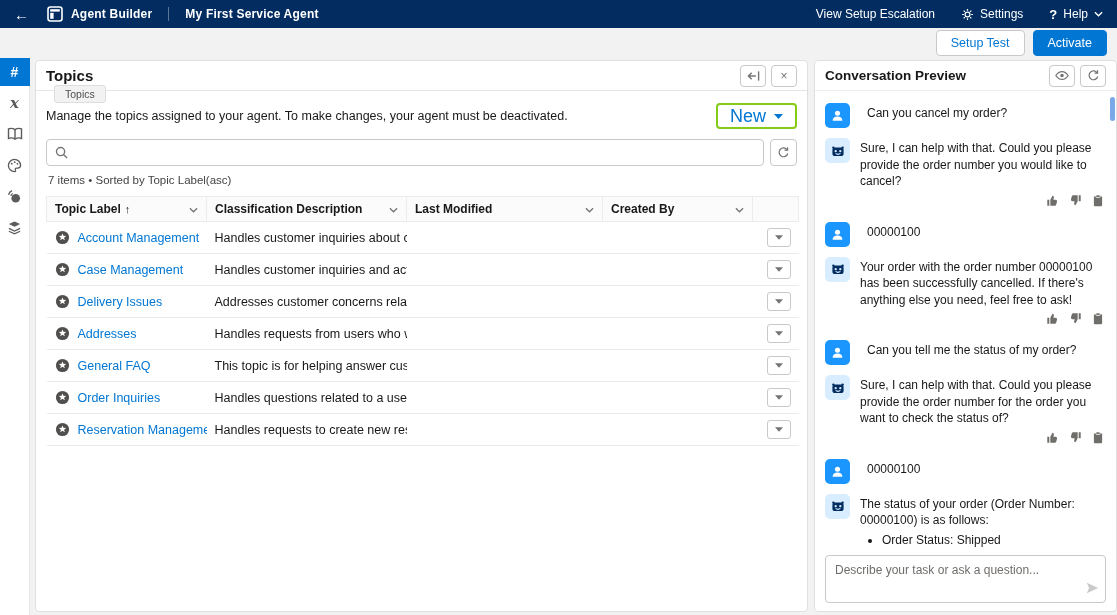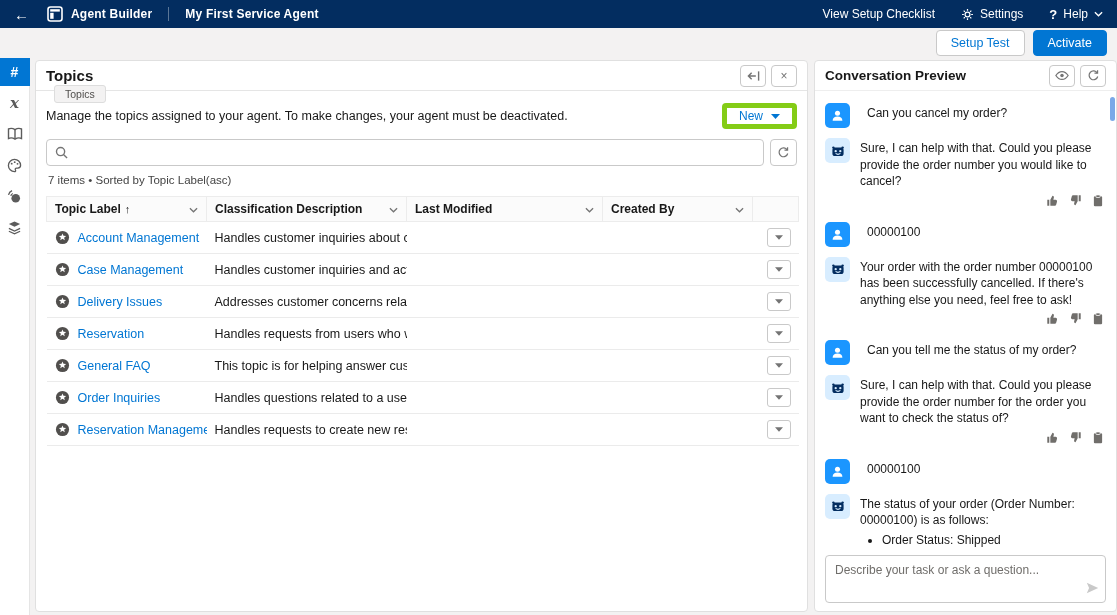--- a/index.html
+++ b/index.html
@@ -37,21 +37,21 @@
   #preview-card{left:814px;top:60px;width:303px;height:552px;}
   
   .card-header{position:relative;height:30px;border-bottom:1px solid #e5e5e5;display:flex;align-items:center;padding:0 10px;}
   .card-title{font-size:15px;font-weight:bold;}
   .hdr-btns{margin-left:auto;display:flex;gap:5px;}
   .icon-btn{width:26px;height:22px;background:#fff;border:1px solid #c9c9c9;border-radius:4px;display:flex;align-items:center;justify-content:center;color:#747474;cursor:pointer;font-size:12px;line-height:1;}
   .panel-tab{position:absolute;left:18px;top:24px;background:#f3f2f2;border:1px solid #ddd;border-radius:3px;font-size:10.5px;color:#514f4d;padding:2px 10px;z-index:2;}
   .topics-body{padding:8px 10px 0 10px;}
   .desc-row{display:flex;align-items:center;margin:4px 0 10px 0;}
   .desc-text{font-size:12.5px;color:#181818;}
-  .newbtn{margin-left:auto;display:flex;align-items:center;gap:8px;background:#fff;border:5px solid #84cc16;border-radius:4px;color:#0176d3;font-size:12px;height:26px;padding:0 12px;cursor:pointer;font-family:inherit;}
+  .newbtn{margin-left:auto;display:flex;align-items:center;gap:8px;background:#fff;border:2px solid #84cc16;border-radius:4px;color:#0176d3;font-size:18px;height:26px;padding:0 12px;cursor:pointer;font-family:inherit;}
   .search-row{display:flex;gap:6px;margin-bottom:8px;}
   .search-box{flex:1;display:flex;align-items:center;border:1px solid #c9c9c9;border-radius:4px;height:27px;padding:0 8px;background:#fff;}
   .search-box svg{flex:none;margin-right:6px;}
   .search-box input{border:none;outline:none;flex:1;font-family:inherit;font-size:12.5px;color:#181818;}
   .search-box input::placeholder{color:#747474;}
   .refresh-btn{width:27px;height:27px;}
   .items-summary{font-size:11.5px;color:#444;margin:4px 0 10px 2px;}
   table.topics{width:100%;border-collapse:collapse;table-layout:fixed;}
   table.topics th{font-size:12px;font-weight:bold;text-align:left;padding:5px 8px;border:1px solid #ececec;border-left:none;background:#fbfbfb;color:#181818;}
   table.topics th:first-child{border-left:1px solid #ececec;}
@@ -91,21 +91,21 @@
   <svg class="appicon" viewBox="0 0 16 16">
     <rect x="1" y="1" width="14" height="14" rx="2.5" fill="none" stroke="#fff" stroke-width="1.6"></rect>
     <rect x="3.2" y="3.2" width="9.6" height="2.4" fill="#fff"></rect>
     <rect x="3.2" y="6.8" width="3.4" height="6" fill="#fff"></rect>
   </svg>
   <span class="appname">Agent Builder</span>
   <span class="navdiv"></span>
   <span class="recname">My First Service Agent</span>
   <span class="spacer"></span>
   <button class="navlink">
-    <span>View Setup Checklist</span>
+    <span>View Setup Escalation</span>
   </button>
   <button class="navlink">
     <svg width="13" height="13" viewBox="0 0 16 16">
       <g stroke="#fff" stroke-width="1.5" fill="none">
         <circle cx="8" cy="8" r="3"></circle>
         <path d="M8 1.3v2.2M8 12.5v2.2M1.3 8h2.2M12.5 8h2.2M3.3 3.3l1.5 1.5M11.2 11.2l1.5 1.5M12.7 3.3l-1.5 1.5M4.8 11.2l-1.5 1.5"></path>
       </g>
     </svg>
     <span>Settings</span>
   </button>
@@ -316,21 +316,21 @@
     </td>
   </tr>
 
   <tr>
     <td>
               <span class="topic-cell">
       <svg width="15" height="15" viewBox="0 0 16 16" style="flex:none">
         <circle cx="8" cy="8" r="7" fill="#514f4d"></circle>
         <path d="M8 3.6l1.05 2.6 2.85.15-2.2 1.8.75 2.75L8 9.3l-2.45 1.6.75-2.75-2.2-1.8 2.85-.15z" fill="#fff"></path>
       </svg>
-      <a class="topic-link">Reservation</a>
+      <a class="topic-link">Addresses</a>
               </span>
     </td>
     <td>Handles requests from users who want to tra...</td>
     <td></td>
     <td></td>
     <td>
       <button class="rowact">
         <svg width="8" height="5" viewBox="0 0 9 5">
                   <path d="M0 0h9L4.5 5z" fill="#747474"></path>
                 </svg>

